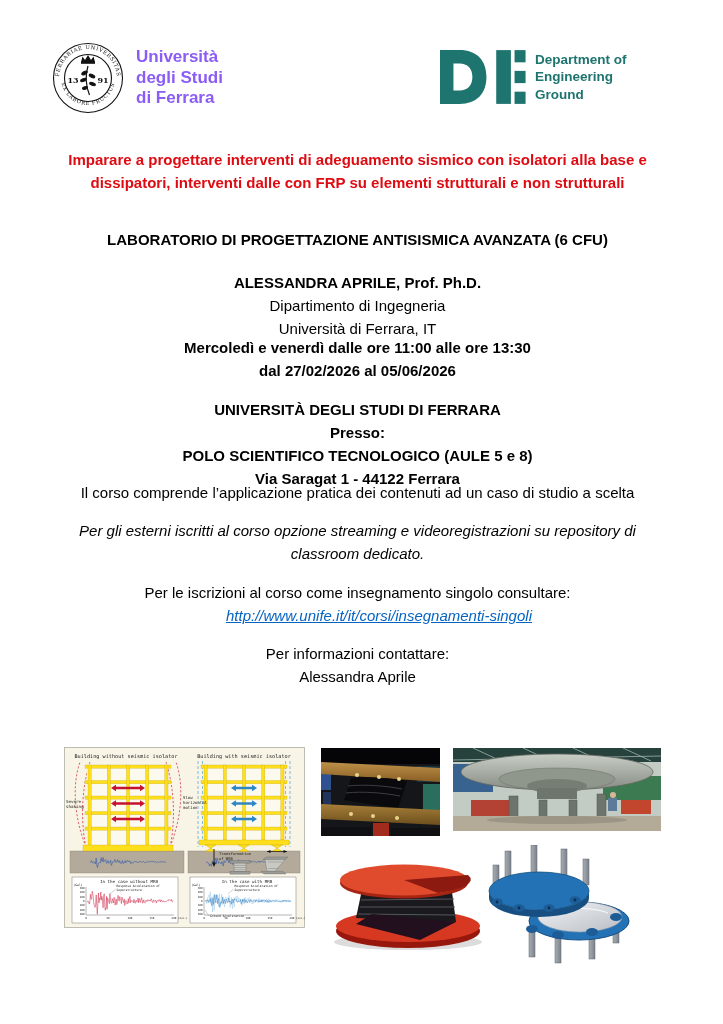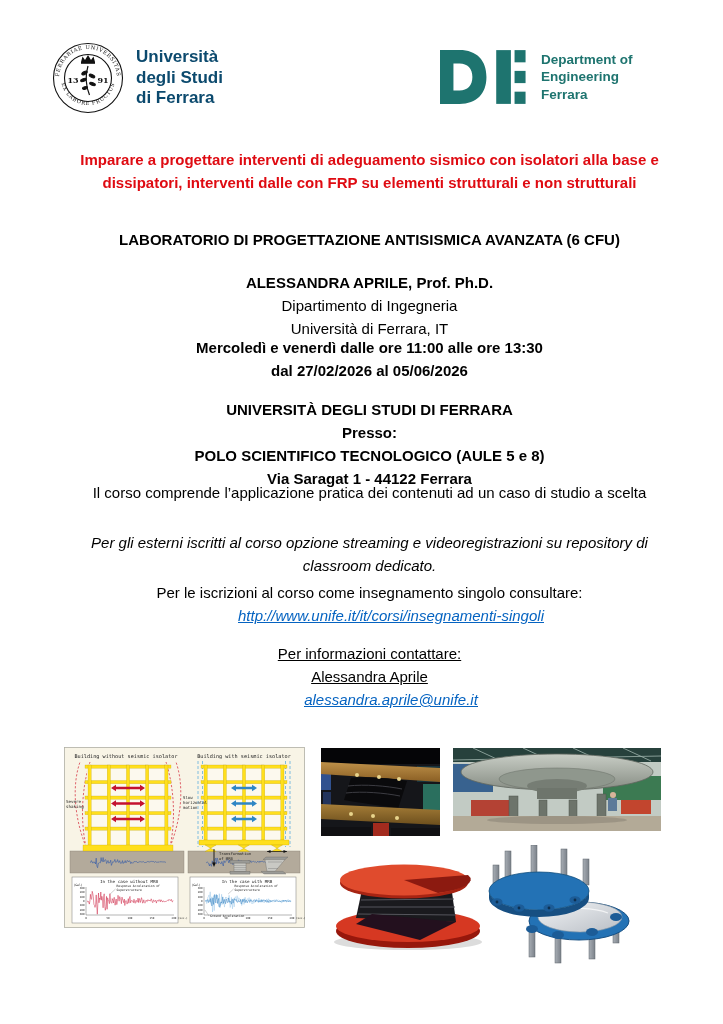--- a/index.html
+++ b/index.html
@@ -1,36 +1,36 @@
 <!DOCTYPE html>
 <html style="--headline: #DF0B12; --link: #0563C1; --de: #1E746F;"><head>
 <meta charset="utf-8">
 <style>
   html,body{margin:0;padding:0;background:#fff;}
   .page{position:relative;width:723px;height:1024px;background:#fff;margin:0 auto;
         font-family:"Liberation Sans",sans-serif;color:#000;overflow:hidden;}
   
   .unife-logo{position:absolute;left:52px;top:42px;display:flex;align-items:center;gap:12px;}
-  .unife-name{font-weight:bold;font-size:17px;line-height:1.2;color:#0c4a6e;}
-  .de-logo{position:absolute;left:440px;top:50px;display:flex;align-items:center;gap:13px;}
+  .unife-name{font-weight:bold;font-size:17px;line-height:1.2;color:#8b5cf6;}
+  .de-logo{position:absolute;left:440px;top:50px;display:flex;align-items:center;gap:7px;}
   .de-text{font-weight:bold;font-size:13.5px;line-height:1.27;color:var(--de,#1E746F);}
   
-  .tb{position:absolute;left:48px;width:643px;text-align:center;font-size:15px;line-height:23px;}
+  .tb{position:absolute;left:36px;width:643px;text-align:center;font-size:15px;line-height:23px;}
   .red{color:var(--headline,#DF0B12);font-weight:bold;}
   .b{font-weight:bold;margin-top:20px;}
   .it{font-style:italic;}
   a.lnk{color:var(--link,#0563C1);font-style:italic;text-decoration:underline;margin-left:43px;}
   #headline{top:148px;}
   #block-course{top:208px;}
   #block-schedule{top:316px;}
   #block-venue{top:378px;}
   #desc{top:481px;}
-  #note{top:519px;margin-top:12px;}
+  #note{top:519px;}
   #enroll{top:581px;}
-  #contact{top:642px;text-decoration:underline;}
+  #contact{top:642px;}
   
   .fig{position:absolute;}
   #fig-diagram{left:64px;top:747px;width:241px;height:181px;}
   #fig-photo1{left:321px;top:748px;width:119px;height:88px;}
   #fig-red{left:320px;top:854px;width:176px;height:100px;}
   #fig-photo2{left:453px;top:748px;width:208px;height:83px;}
   #fig-blue{left:483px;top:845px;width:150px;height:122px;}
   svg{display:block;}
   .dgtxt{font-family:"DejaVu Sans Mono",monospace;fill:#222;}
   .seal-ring{font-family:"DejaVu Serif",serif;font-size:5.2px;letter-spacing:0.75px;fill:#111;}
@@ -82,21 +82,21 @@
       <path fill="var(--de,#1E746F)" fill-rule="evenodd" d="M0,0 H16 C30,0 38,8.5 38,22 C38,35.5 30,44 16,44 H0 Z
            M11,11 H16 C22.5,11 26.5,15 26.5,22 C26.5,29 22.5,33 16,33 H11 Z"></path>
       <rect x="46" y="0" width="12" height="44" fill="var(--de,#1E746F)"></rect>
       <rect x="61" y="0" width="9" height="10" fill="var(--de,#1E746F)"></rect>
       <rect x="61" y="17" width="9" height="10" fill="var(--de,#1E746F)"></rect>
       <rect x="61" y="34" width="9" height="10" fill="var(--de,#1E746F)"></rect>
     </svg>
     <div class="de-text">
       <div>Department of</div>
       <div>Engineering</div>
-      <div>Ferrara</div>
+      <div>Ground</div>
     </div>
   </div>
 
   <div id="headline" class="tb red">
     <div>Imparare a progettare interventi di adeguamento sismico con isolatori alla base e</div>
     <div>dissipatori, interventi dalle con FRP su elementi strutturali e non strutturali</div>
   </div>
 
   <div id="block-course" class="tb">
     <div class="b">LABORATORIO DI PROGETTAZIONE ANTISISMICA AVANZATA (6 CFU)</div>
@@ -125,21 +125,20 @@
   </div>
 
   <div id="enroll" class="tb">
     <div>Per le iscrizioni al corso come insegnamento singolo consultare:</div>
     <div><a class="lnk" href="#">http://www.unife.it/it/corsi/insegnamenti-singoli</a></div>
   </div>
 
   <div id="contact" class="tb">
     <div>Per informazioni contattare:</div>
     <div>Alessandra Aprile</div>
-    <div><a class="lnk" href="#">alessandra.aprile@unife.it</a></div>
   </div>
 
   <svg id="fig-diagram" class="fig" viewBox="0 0 241 181">
     <rect x="0.5" y="0.5" width="240" height="180" fill="#F8F4E6" stroke="#AFAFA4" stroke-width="0.8"></rect>
     <text class="dgtxt" x="62" y="11" font-size="5.2" text-anchor="middle">Building without seismic isolator</text>
     <text class="dgtxt" x="180" y="11" font-size="5.2" text-anchor="middle">Building with seismic isolator</text>
 
     <g stroke="#D22233" stroke-width="0.7" fill="none" stroke-dasharray="2.2,1.8">
       <path d="M22,100 C10,70 8,38 16,15"></path>
       <path d="M22,100 C16,72 18,40 26,15"></path>

